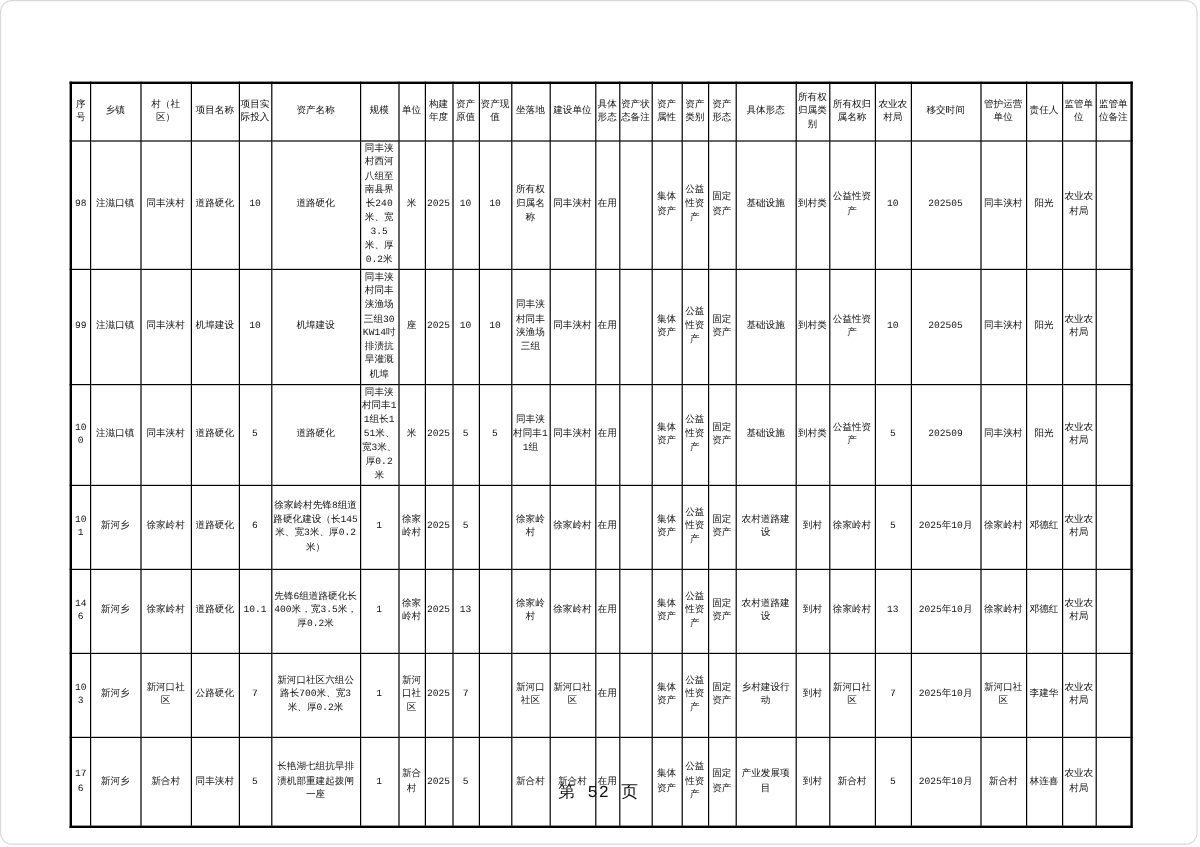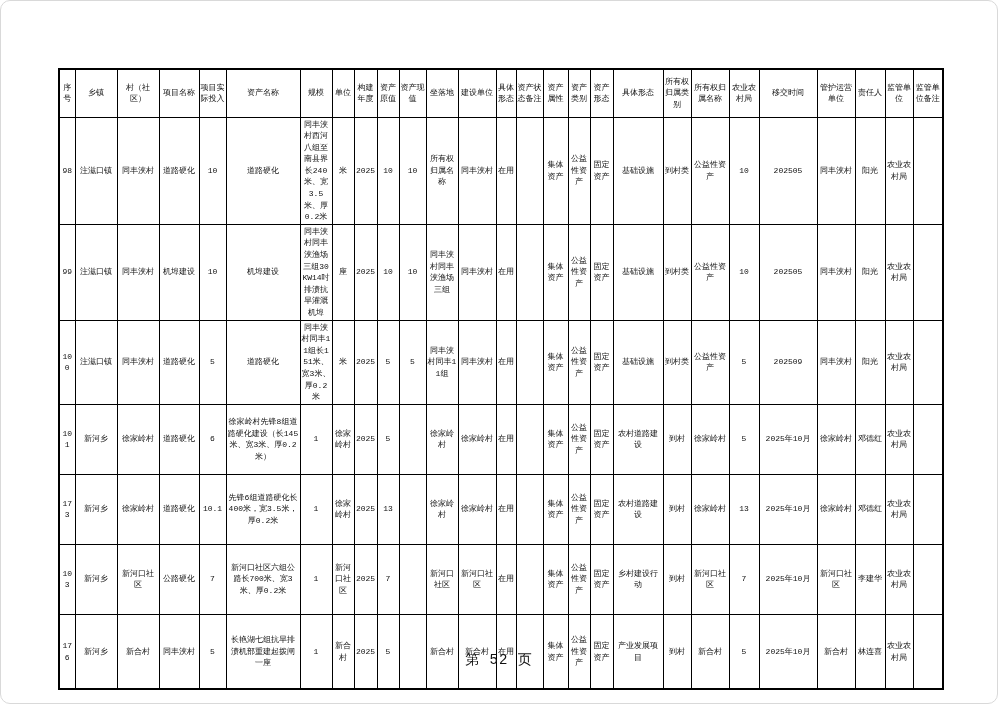--- a/index.html
+++ b/index.html
@@ -221,21 +221,21 @@
           <td>到村</td>
           <td>徐家岭村</td>
           <td>5</td>
           <td>2025年10月</td>
           <td>徐家岭村</td>
           <td>邓德红</td>
           <td>农业农村局</td>
           <td></td>
         </tr>
         <tr>
-          <td>173</td>
+          <td>146</td>
           <td>新河乡</td>
           <td>徐家岭村</td>
           <td>道路硬化</td>
           <td>10.1</td>
           <td>先锋6组道路硬化长400米，宽3.5米，厚0.2米</td>
           <td>1</td>
           <td>徐家岭村</td>
           <td>2025</td>
           <td>13</td>
           <td></td>

